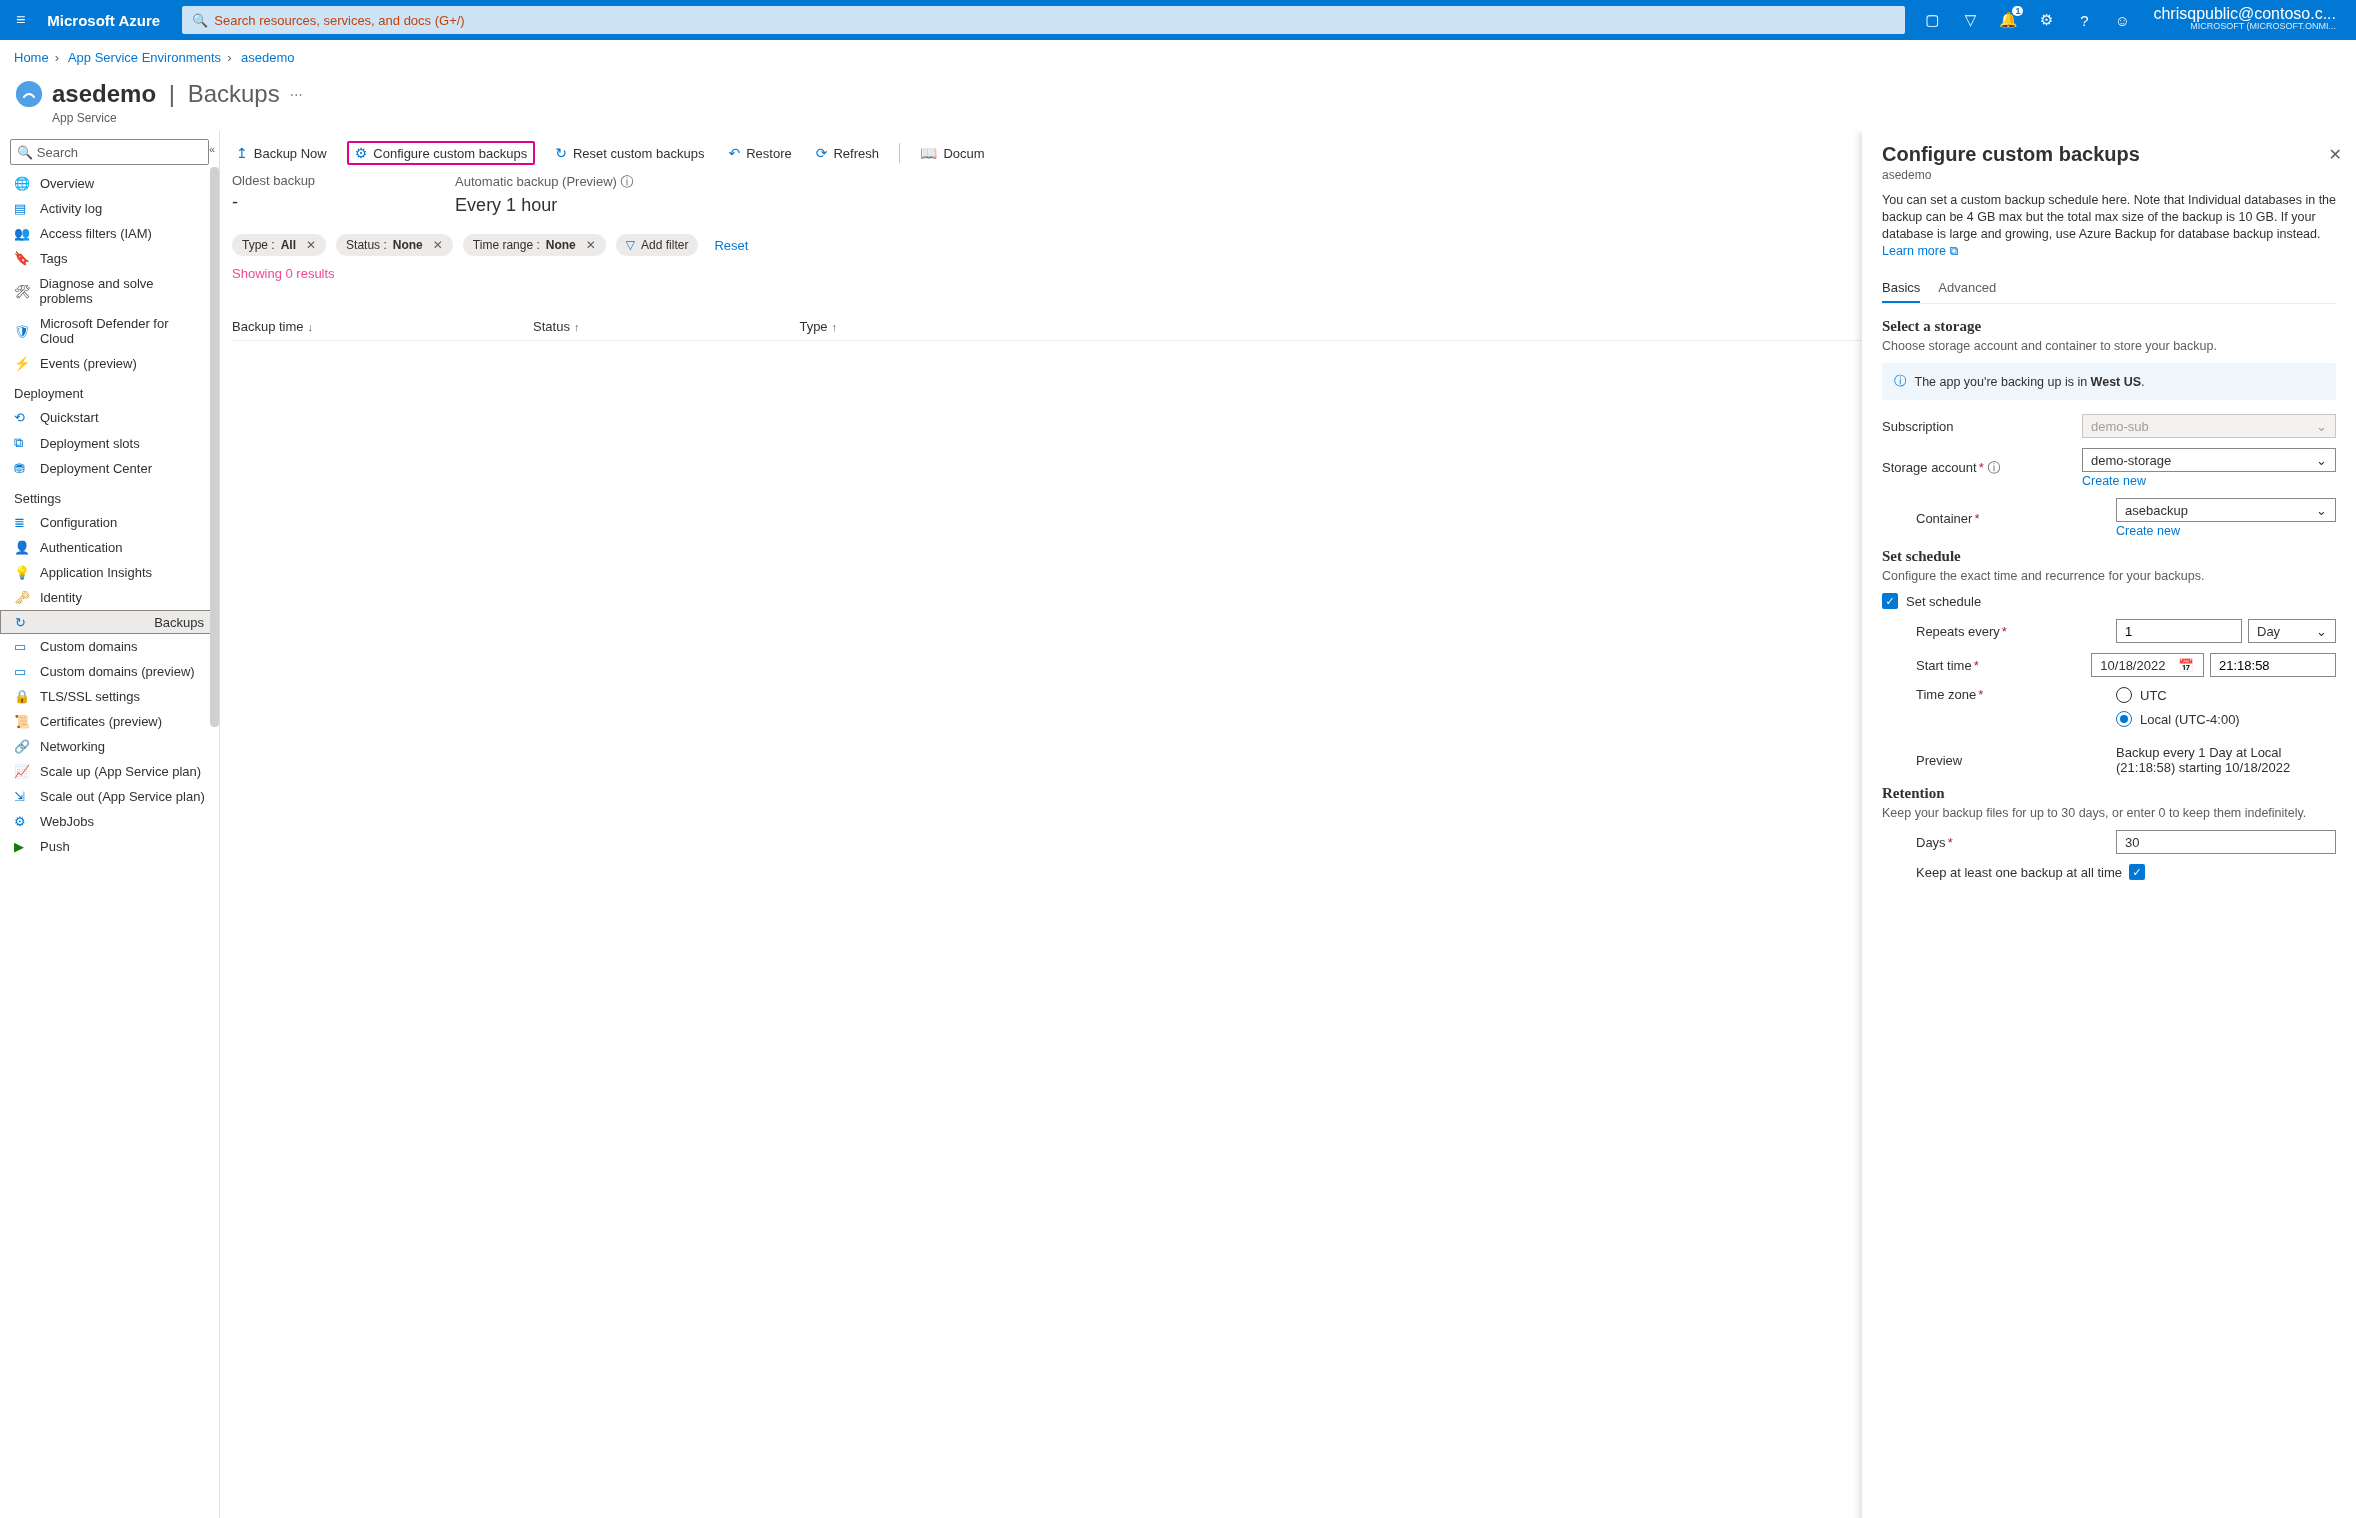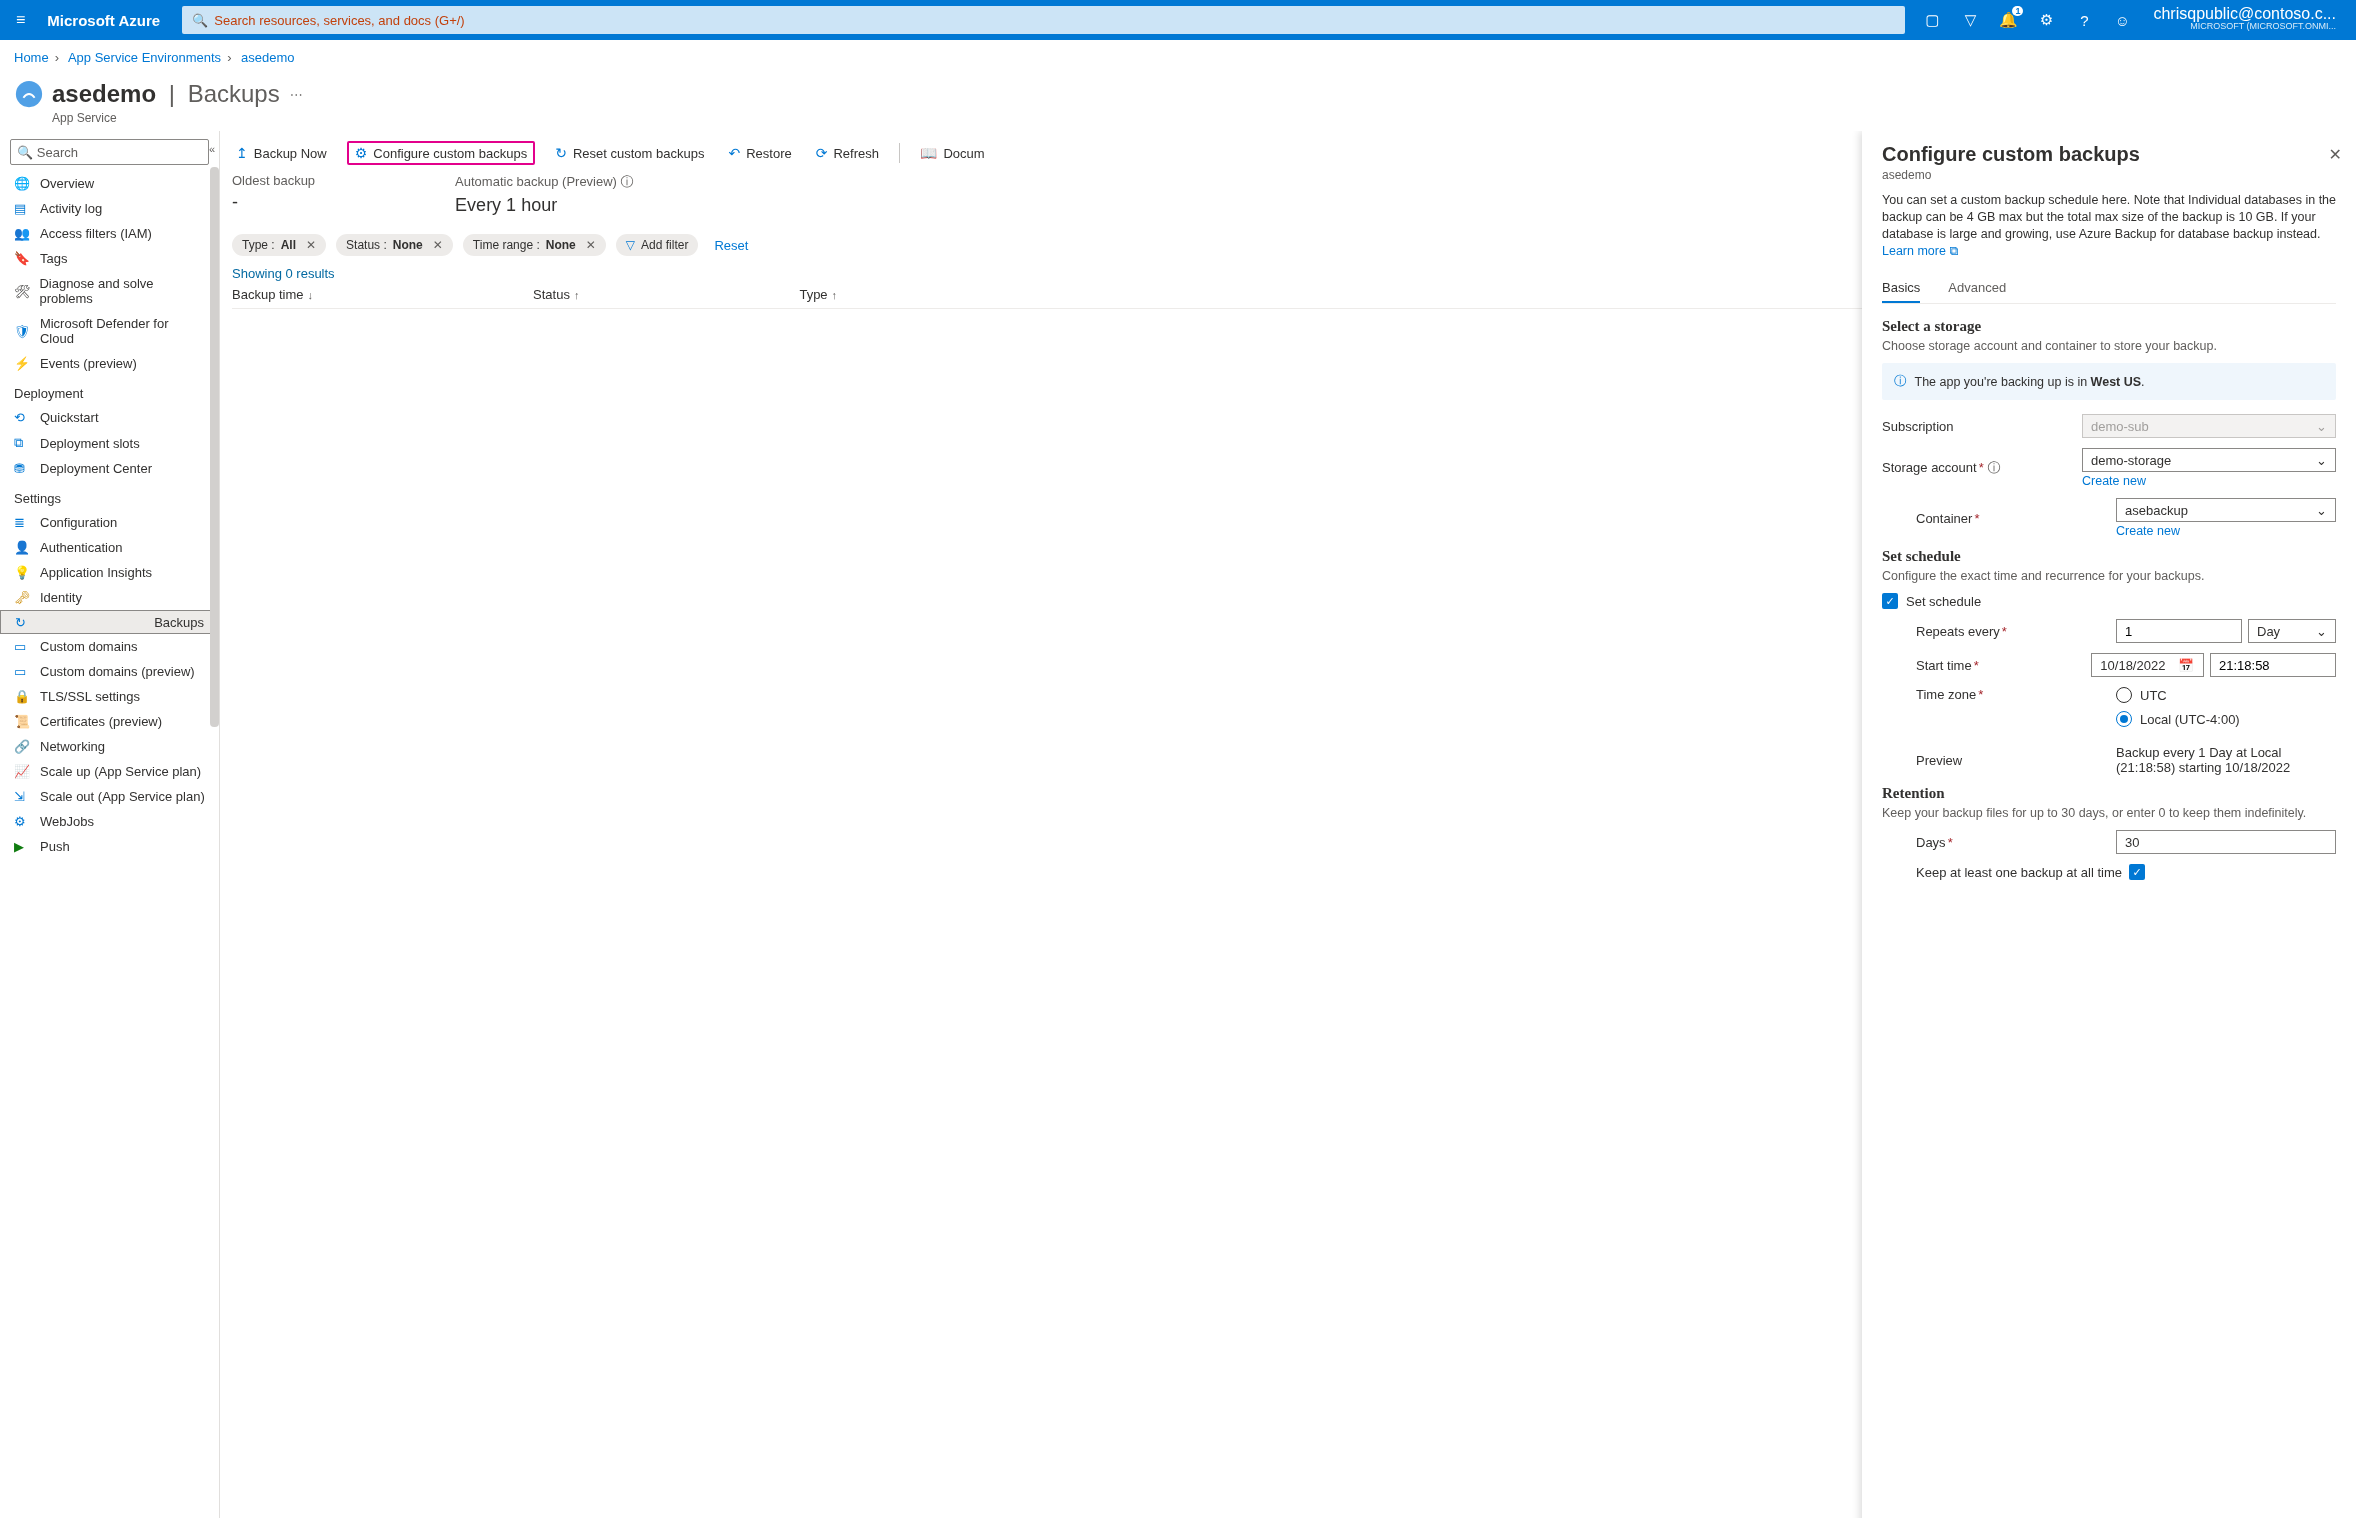--- a/index.html
+++ b/index.html
@@ -51,35 +51,35 @@
 .stats .lbl{font-size:13px;color:#605e5c;}
 .stats .val{font-size:18px;margin-top:4px;}
 
 .chips{display:flex;gap:10px;align-items:center;margin-bottom:10px;}
 .chip{background:#edebe9;border-radius:12px;padding:4px 10px;font-size:12px;display:flex;align-items:center;gap:6px;}
 .chip b{font-weight:600;}
 .chip .x{color:#605e5c;margin-left:4px;cursor:pointer;}
 .addf{background:#edebe9;border-radius:12px;padding:4px 10px;font-size:12px;color:#323130;display:flex;gap:6px;}
 .reset{color:#0078d4;font-size:13px;margin-left:6px;}
 
-.showing{font-size:13px;color:#0369a1;margin:6px 0 0;}
+.showing{font-size:13px;color:#ec4899;margin:6px 0 32px;}
 .cols{display:flex;gap:220px;font-size:13px;color:#323130;padding:6px 0;border-bottom:1px solid #edebe9;}
 .cols span .arr{color:#605e5c;margin-left:4px;font-size:11px;}
 
 .empty{display:flex;flex-direction:column;align-items:center;margin-top:70px;color:#323130;}
 .empty h2{font-size:19px;font-weight:600;margin:14px 0 6px;}
 .empty p{font-size:13px;color:#605e5c;text-align:center;}
 
 .panel{position:absolute;right:0;top:0;width:494px;height:100%;background:#fff;box-shadow:-2px 0 8px rgba(0,0,0,.15);padding:12px 20px;overflow:auto;}
 .panel h2{font-size:20px;font-weight:600;margin:0 0 2px;}
 .panel .psub{font-size:12px;color:#605e5c;margin-bottom:10px;}
 .panel .close{position:absolute;right:14px;top:14px;font-size:16px;color:#605e5c;}
 .panel .desc{font-size:12.5px;color:#323130;line-height:17px;margin-bottom:14px;}
 .panel .desc a{color:#0078d4;text-decoration:none;}
-.ptabs{display:flex;gap:28px;border-bottom:1px solid #edebe9;margin-bottom:14px;}
+.ptabs{display:flex;gap:18px;border-bottom:1px solid #edebe9;margin-bottom:14px;}
 .ptab{font-size:13px;padding:6px 0;color:#605e5c;}
 .ptab.active{color:#323130;border-bottom:2px solid #0078d4;font-weight:400;}
 .sect h3{font-size:15px;font-weight:600;margin:8px 0 4px;font-family:Liberation Serif, serif;}
 .sect .hint{font-size:12.5px;color:#605e5c;margin-bottom:10px;}
 .infobox{background:#eff6fc;padding:10px 12px;border-radius:2px;font-size:12.5px;display:flex;gap:8px;align-items:center;margin-bottom:14px;}
 .infobox .ic{color:#0078d4;}
 .row{display:flex;align-items:center;margin-bottom:10px;}
 .row .lab{width:200px;font-size:13px;color:#323130;}
 .row .lab .req{color:#a4262c;margin-left:2px;}
 .sel{flex:1;border:1px solid #8a8886;height:24px;padding:0 8px;font-size:13px;display:flex;align-items:center;justify-content:space-between;background:#fff;}

